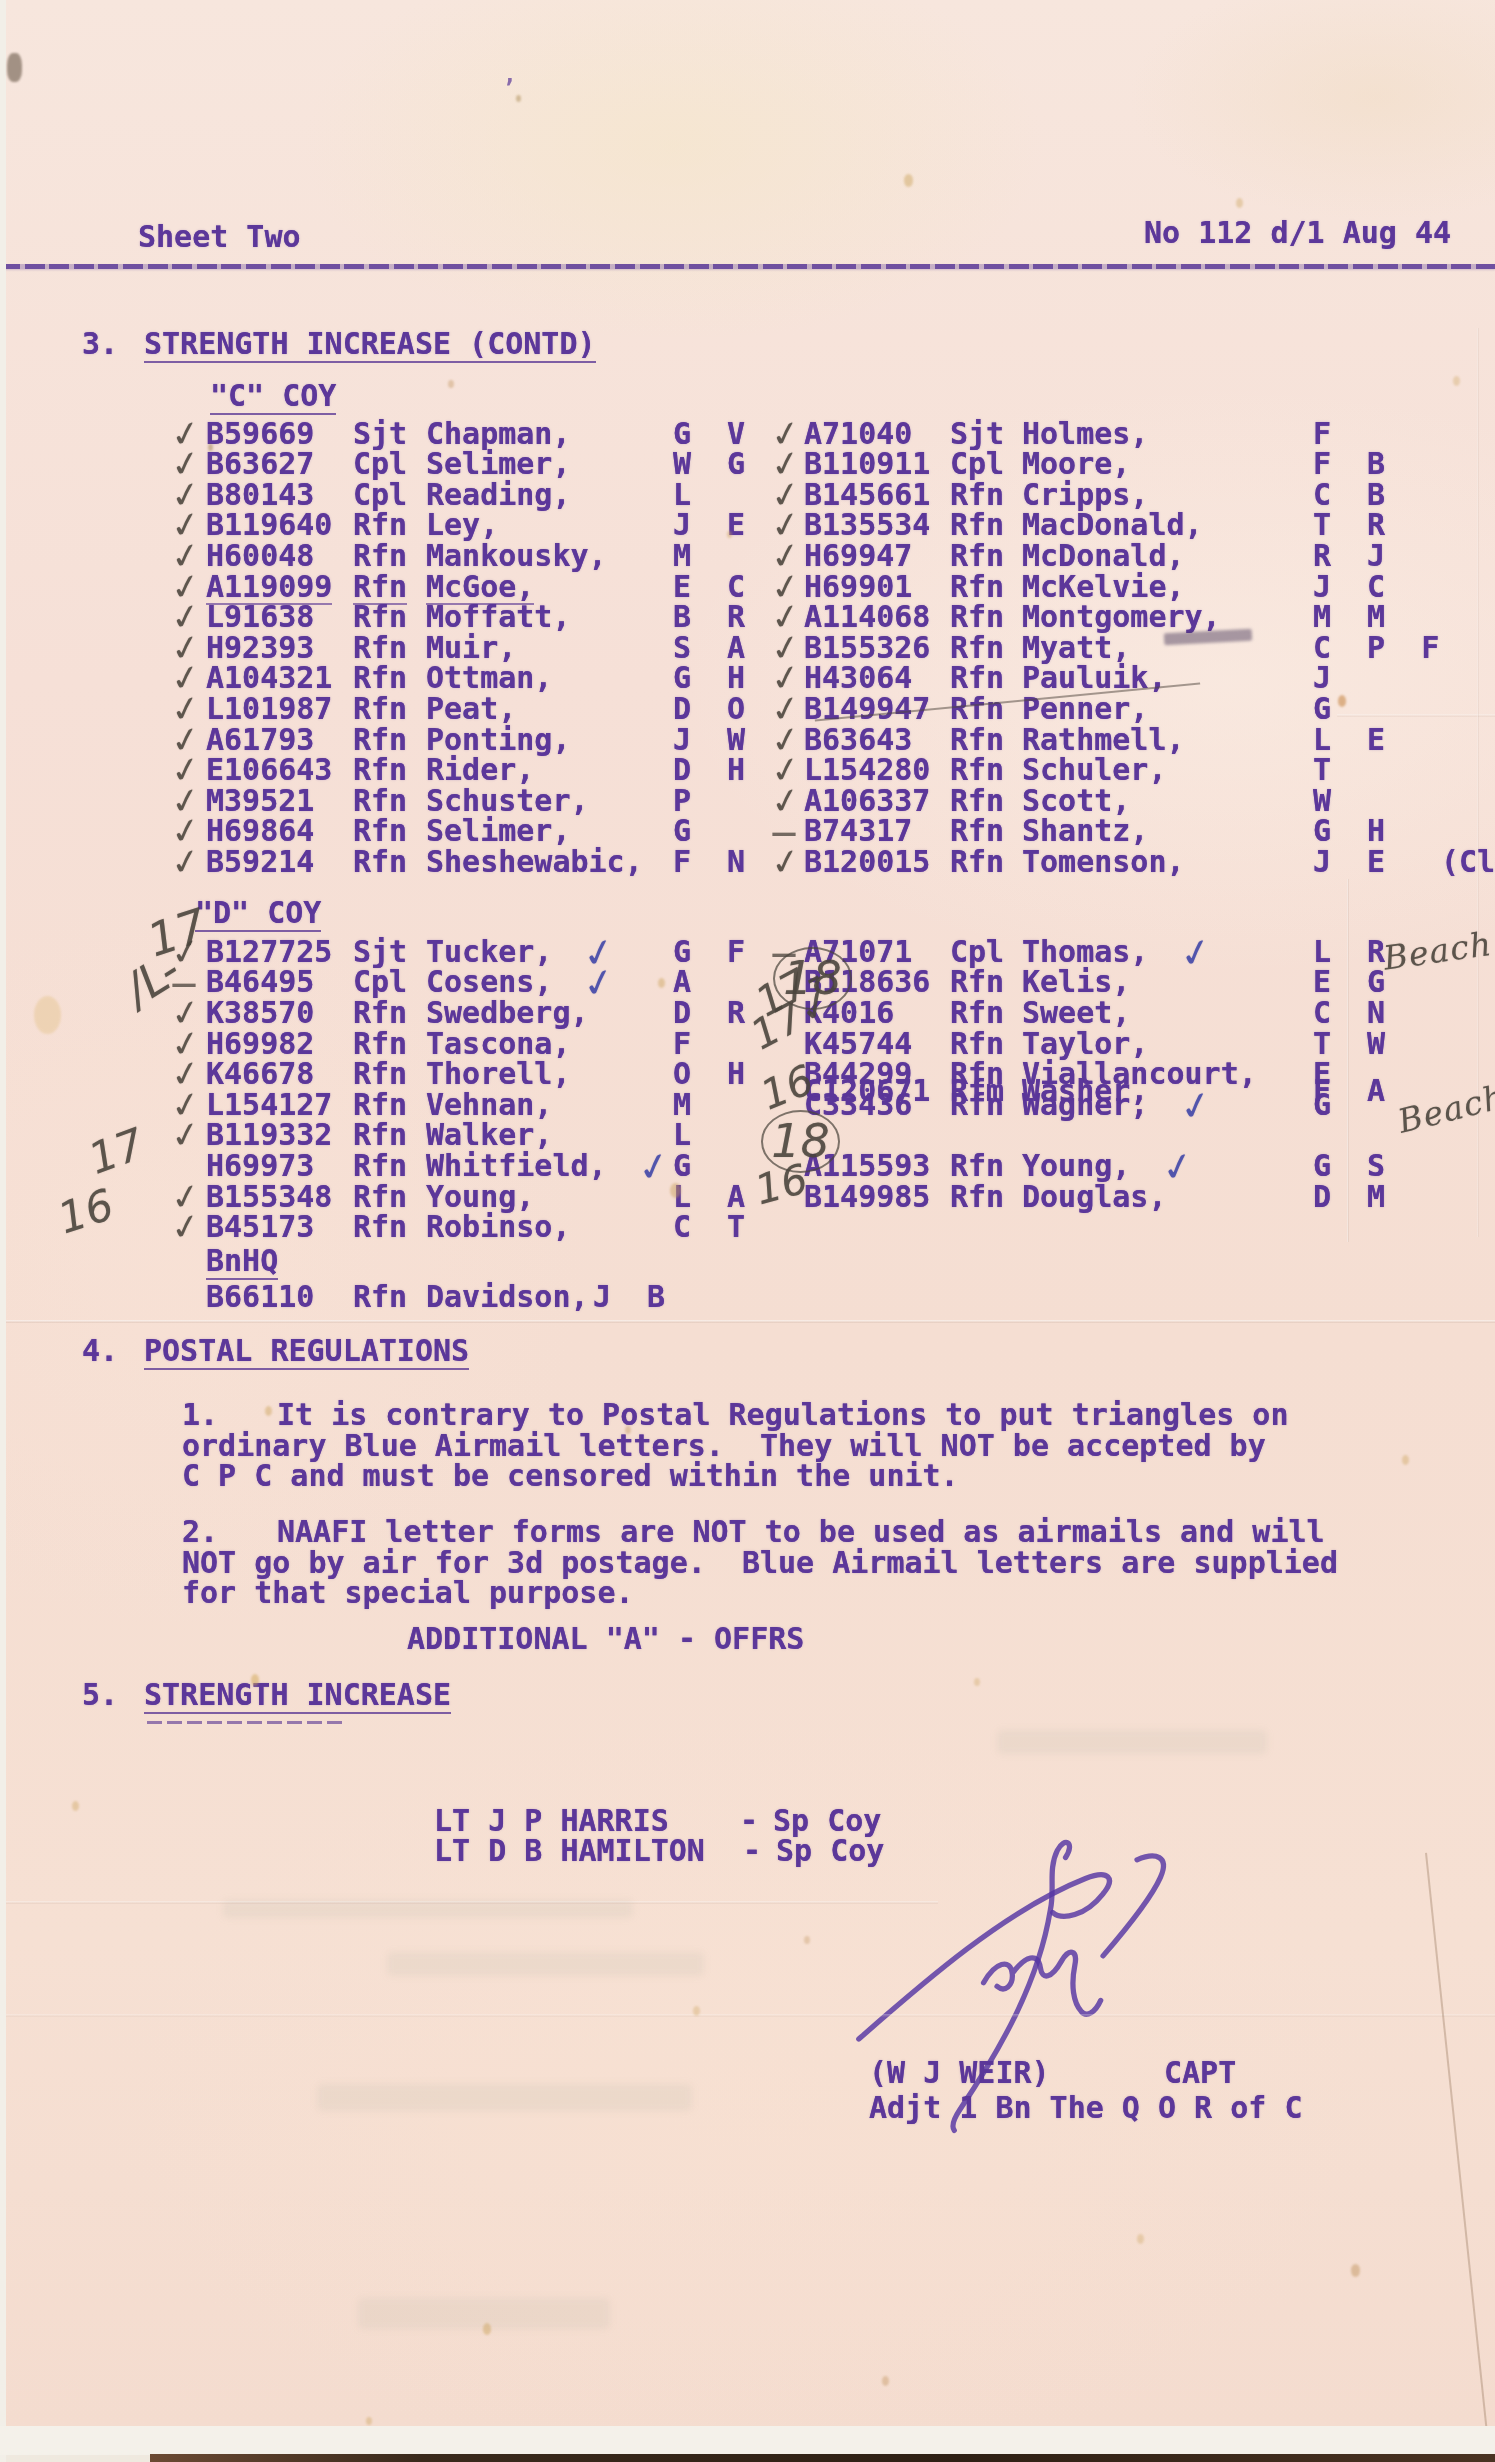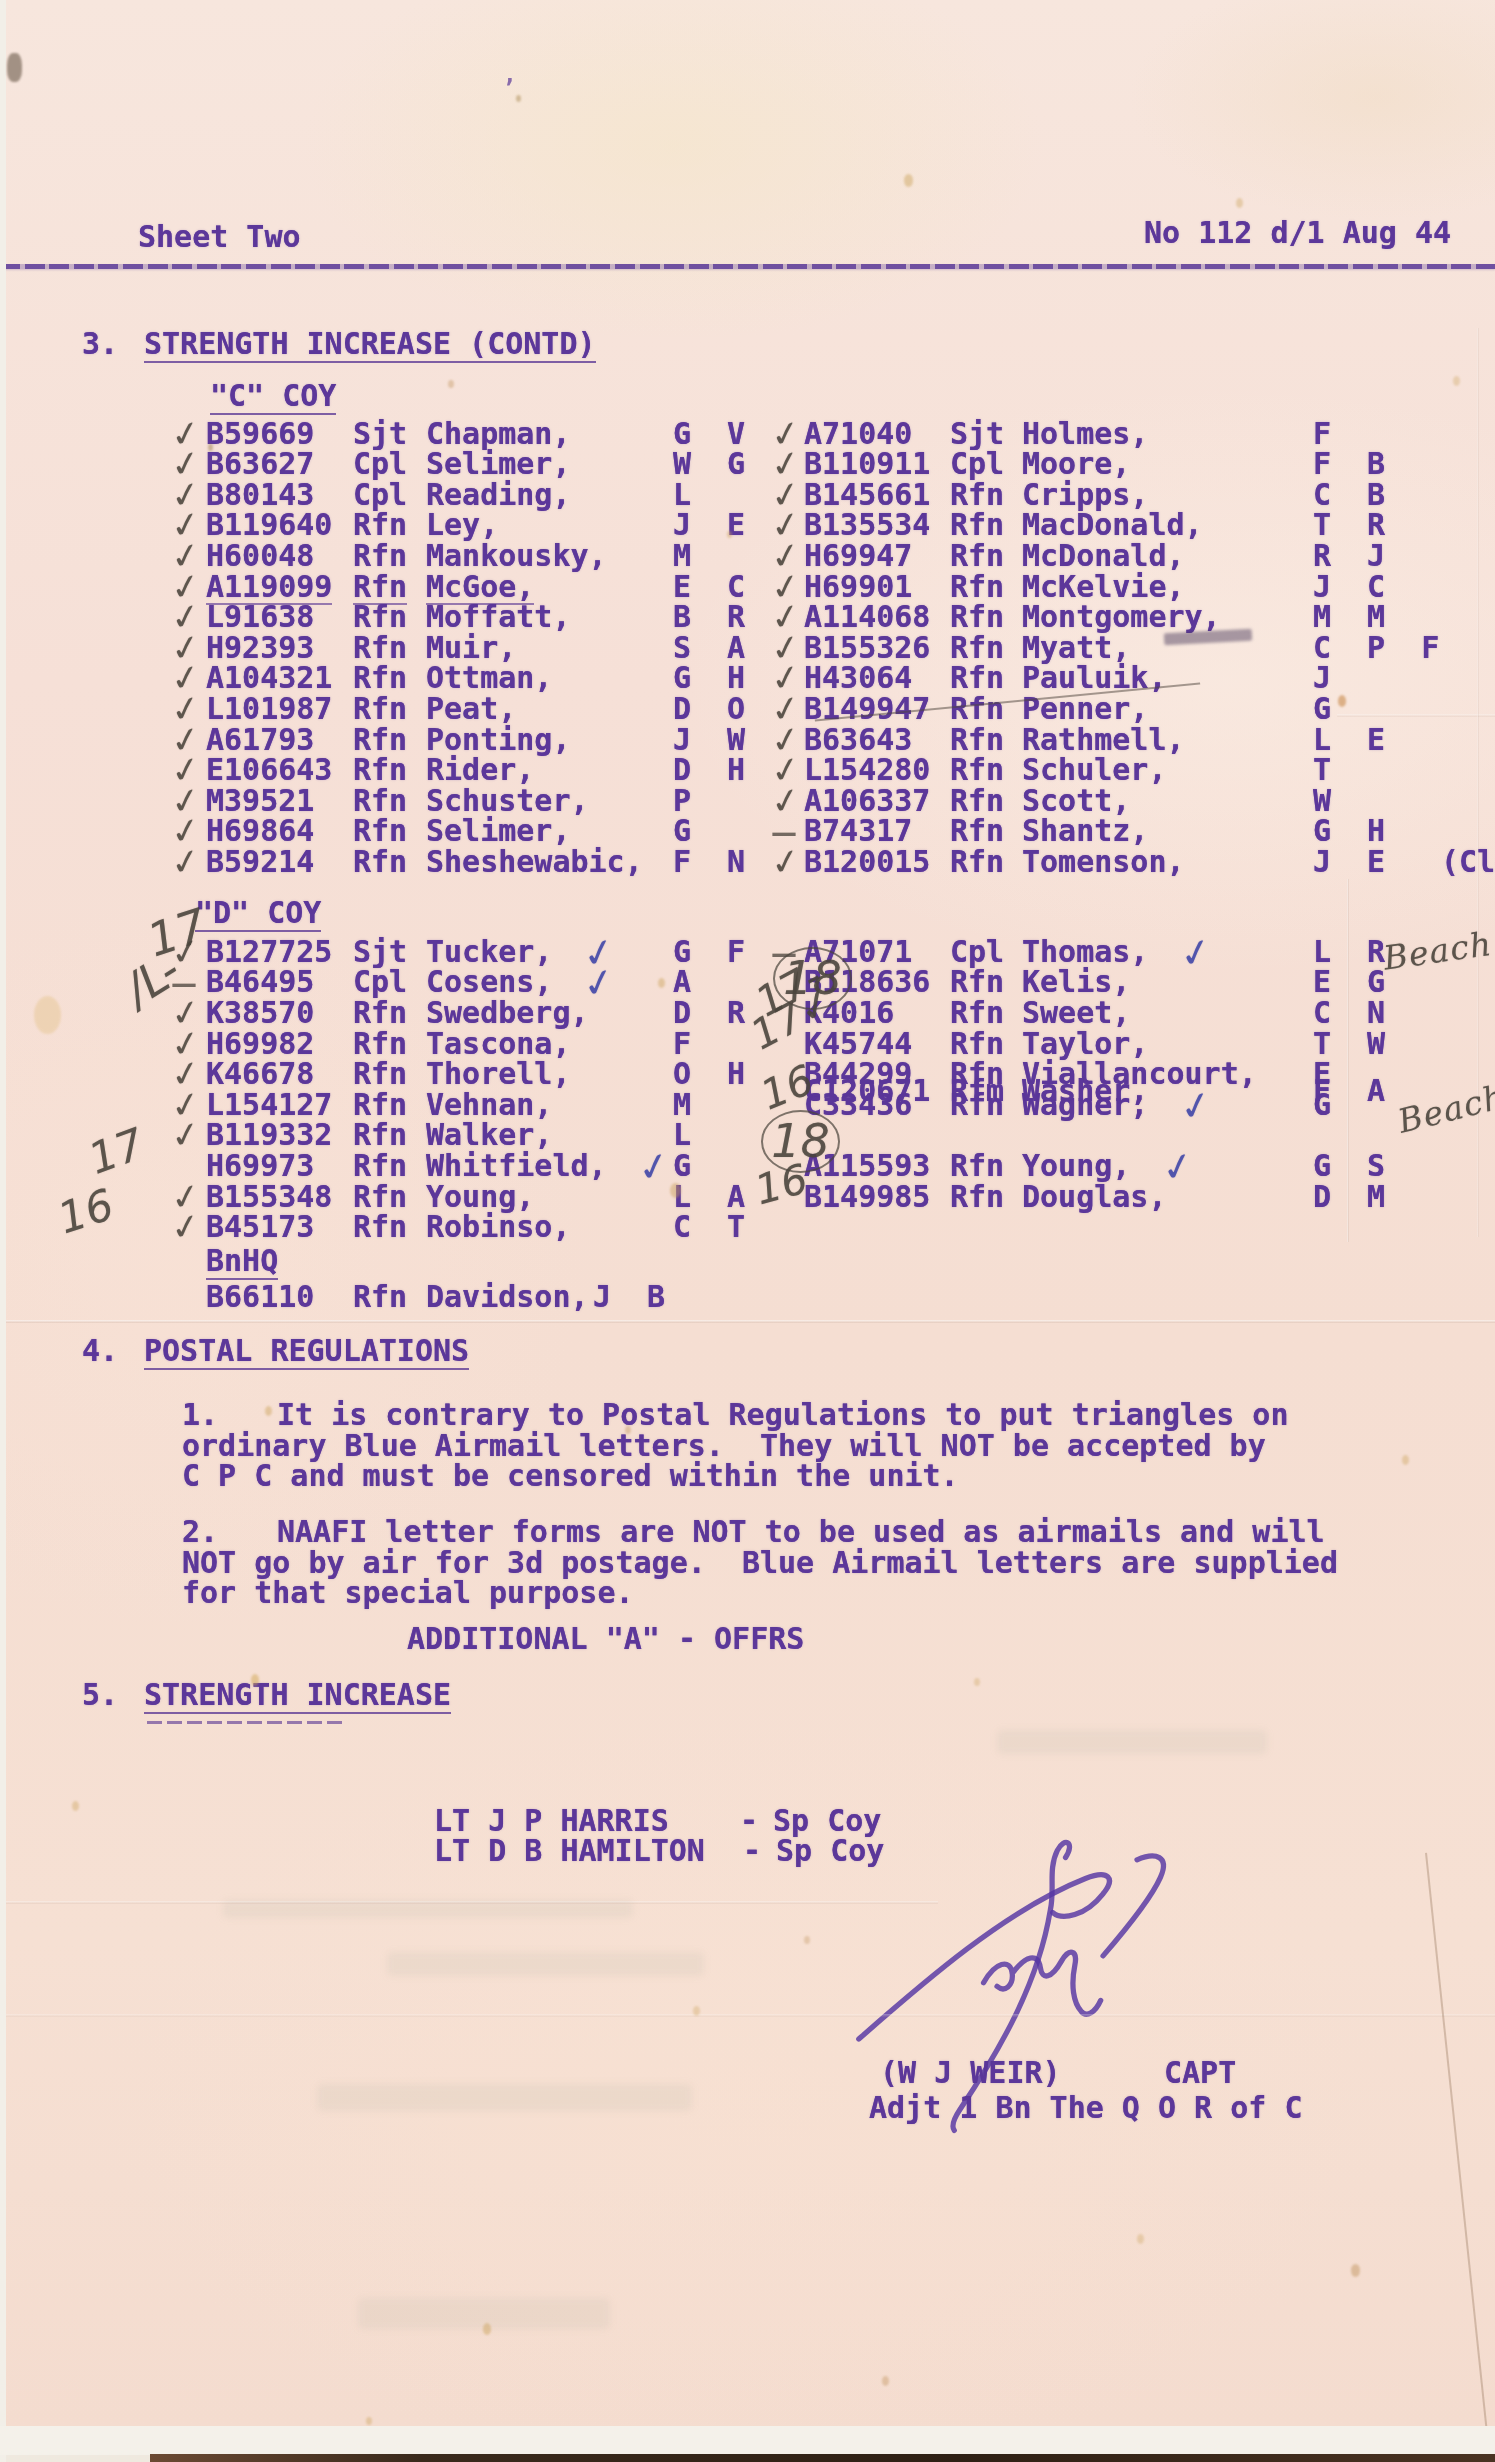--- a/index.html
+++ b/index.html
@@ -474,21 +474,21 @@
   <div class="typed" style="left:743px;top:1836px;">-</div>
   <div class="typed" style="left:776px;top:1836px;">Sp Coy</div>
 
   <svg id="sig-svg" style="left:809px;top:1835px;width:410px;height:305px;" viewBox="0 0 700 520">
     <path d="M438,38 C455,12 436,2 424,26 C408,58 420,92 412,128 C392,250 330,360 258,468 C248,483 242,496 248,504"></path>
     <path d="M85,348 C190,256 335,128 472,74 C512,58 524,74 502,100 C472,138 432,146 416,132"></path>
     <path d="M298,252 C318,216 344,210 347,236 C349,257 334,269 321,258 M347,236 C370,205 391,200 395,226 C398,248 414,245 431,215 C444,192 459,196 454,221 C447,256 451,286 465,301 C474,312 489,302 498,282"></path>
     <path d="M560,42 C592,28 616,36 600,72 C584,108 540,162 502,206"></path>
   </svg>
 
-  <div class="typed" style="left:869px;top:2058px;margin-left:11px;">(W J WEIR)</div>
+  <div class="typed" style="left:869px;top:2058px;">(W J WEIR)</div>
   <div class="typed" style="left:1164px;top:2058px;">CAPT</div>
   <div class="typed" style="left:869px;top:2093px;">Adjt 1 Bn The Q O R of C</div>
 
   <div class="pline" style="left:814px;top:701px;width:387px;height:2.3px;transform:rotate(-5.5deg);"></div>
   <div class="smudge" style="left:1164px;top:631px;width:88px;height:11.7px;transform:rotate(-3deg);"></div>
 
   <div class="crease-h" style="left:0;top:1320px;width:1495px;"></div>
   <div class="crease-h" style="left:0;top:1901px;width:938px;opacity:.7;"></div>
   <div class="crease-h" style="left:0;top:2014px;width:1495px;opacity:.5;"></div>
   <div class="crease-h" style="left:1337px;top:714px;width:158px;opacity:.6;"></div>

